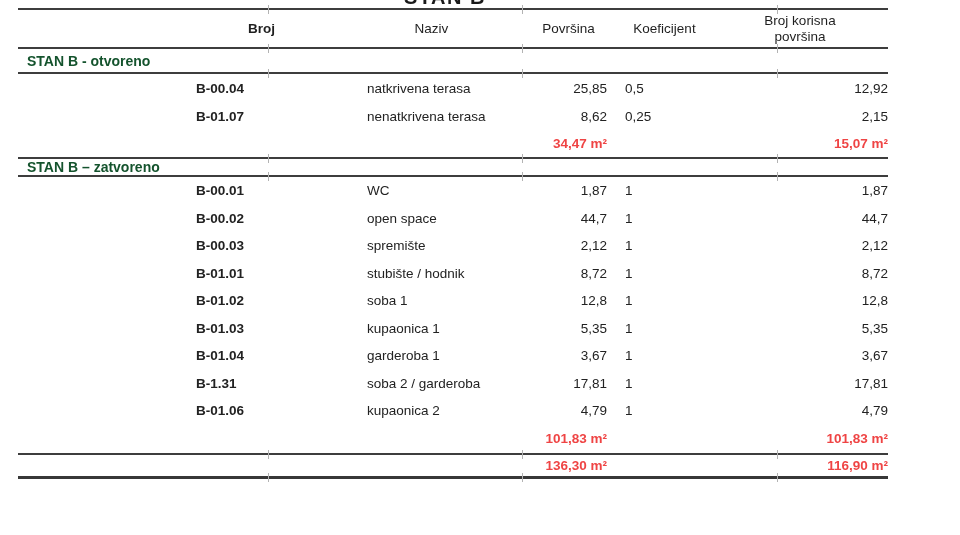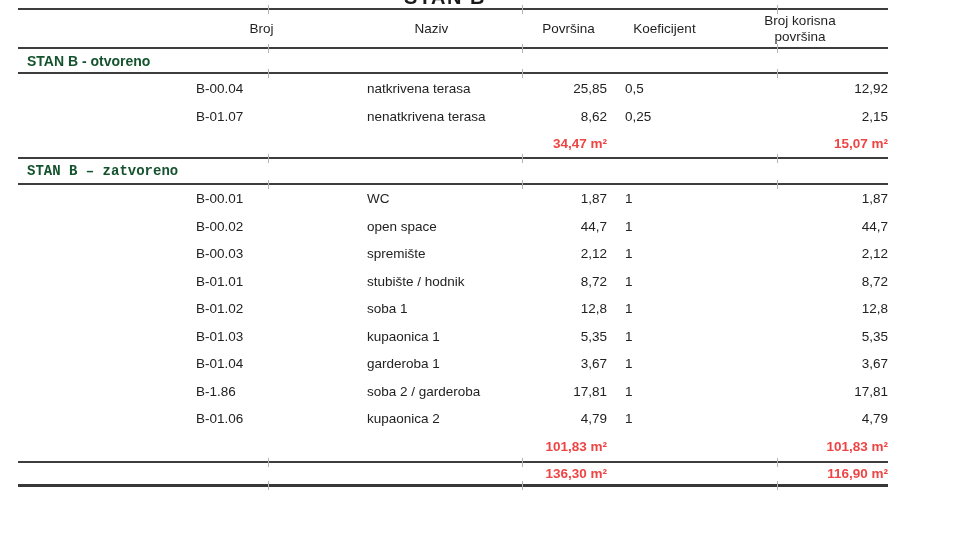--- a/index.html
+++ b/index.html
@@ -26,30 +26,30 @@
   .tick.t1{left:250px;}
   .tick.t2{left:504px;}
   .tick.t3{left:759px;}
 
   .grid{display:grid;grid-template-columns:162px 163px 177px 97px 95px 176px;align-items:center;}
 
   .header-row{height:37px;font-size:13.5px;color:#1f1f1f;}
   .header-row .c{text-align:center;line-height:16px;}
 
   .section-row{height:23px;display:flex;align-items:center;font-weight:bold;font-size:14px;color:#14532d;padding-left:9px;box-sizing:border-box;}
-  .section-row.s2{height:24px;font-family:Liberation Mono, monospace;}
+  .section-row.s2{height:16px;}
 
   .row{height:28px;font-size:13.5px;}
   .row.h275{height:27.5px;}
   .subtotal-row{height:27px;font-size:13.5px;}
   .subtotal-row.h28{height:28px;}
   .total-row{height:21px;font-size:13.5px;}
 
   .c{white-space:nowrap;overflow:hidden;}
-  .c2{padding-left:16px;}
+  .c2{padding-left:16px;font-weight:bold;}
   .c3{padding-left:24px;}
   .c4{text-align:right;padding-right:10px;}
   .c5{padding-left:8px;}
   .c6{padding-left:18px;text-align:right;}
   .header-row .c2,.header-row .c3,.header-row .c4,.header-row .c5,.header-row .c6{padding:0;text-align:center;}
   .b{font-weight:bold;color:#ef4444;}
 </style>
 </head>
 <body>
 
@@ -196,21 +196,21 @@
       <div class="c c1"></div>
       <div class="c c2">B-01.04</div>
       <div class="c c3">garderoba 1</div>
       <div class="c c4">3,67</div>
       <div class="c c5">1</div>
       <div class="c c6">3,67</div>
     </div>
 
     <div class="row h275 grid">
       <div class="c c1"></div>
-      <div class="c c2">B-1.86</div>
+      <div class="c c2">B-1.31</div>
       <div class="c c3">soba 2 / garderoba</div>
       <div class="c c4">17,81</div>
       <div class="c c5">1</div>
       <div class="c c6">17,81</div>
     </div>
 
     <div class="row h275 grid">
       <div class="c c1"></div>
       <div class="c c2">B-01.06</div>
       <div class="c c3">kupaonica 2</div>

